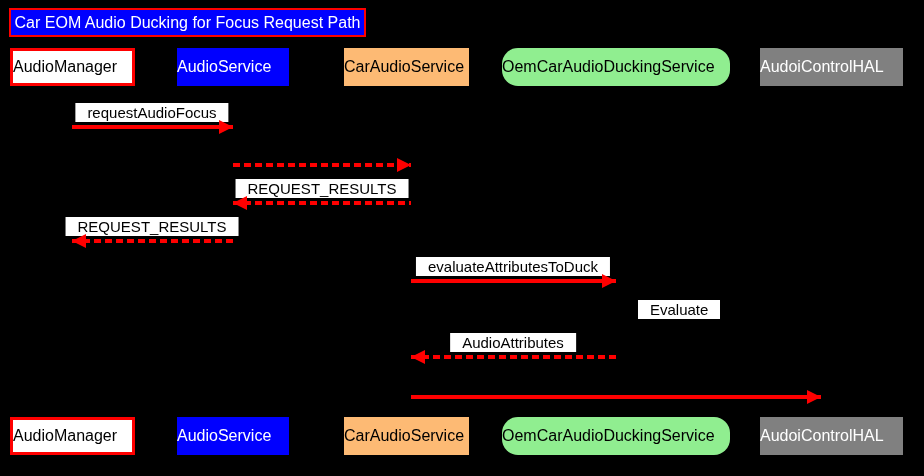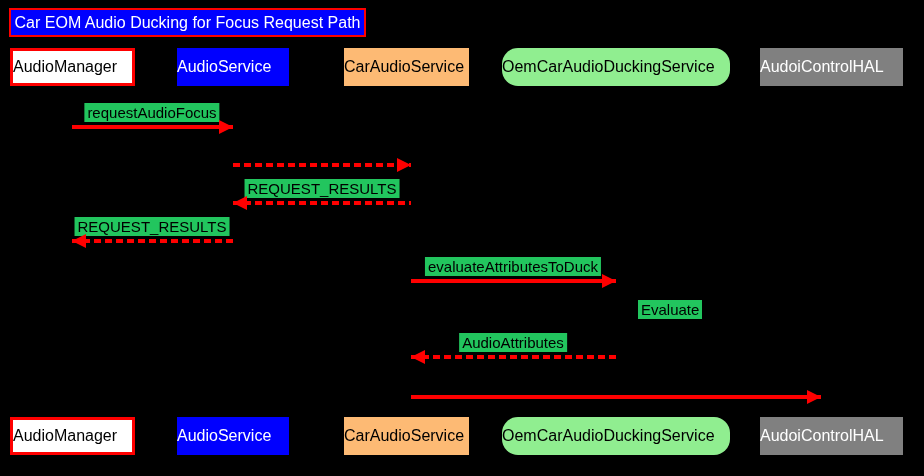--- a/index.html
+++ b/index.html
@@ -24,23 +24,23 @@
   }
   .p-top{top:48px;}
   .p-bottom{top:417px;}
   .p-audiomanager{left:10px;width:125px;background:#FFFFFF;color:#000000;border:3px solid #FF0000;line-height:32px;}
   .p-audioservice{left:177px;width:112px;background:#0000FF;color:#FFFFFF;}
   .p-caraudioservice{left:344px;width:125px;background:#fdba74;color:#000000;}
   .p-oemservice{left:502px;width:228px;background:#90EE90;color:#000000;border-radius:16px;}
   .p-audiocontrolhal{left:750px;width:143px;background:#808080;color:#FFFFFF;margin-left:10px;}
   .msg-label{
     position:absolute;
-    background:#22c55e;color:#000000;
+    background:#ffffff;color:#000000;
     font-size:15px;line-height:19px;height:19px;
-    padding:0 3px;white-space:nowrap;
+    padding:0 12px;white-space:nowrap;
   }
   .msg-label.centered{transform:translateX(-50%);}
   .line{position:absolute;height:4px;}
   .line.solid{background:#FF0000;}
   .line.dashed{background:repeating-linear-gradient(90deg,#FF0000 0 7px,transparent 7px 11px);}
   .head{position:absolute;width:0;height:0;border-top:7px solid transparent;border-bottom:7px solid transparent;}
   .head.right{border-left:14px solid #FF0000;}
   .head.left{border-right:14px solid #FF0000;}
 </style>
 </head>

